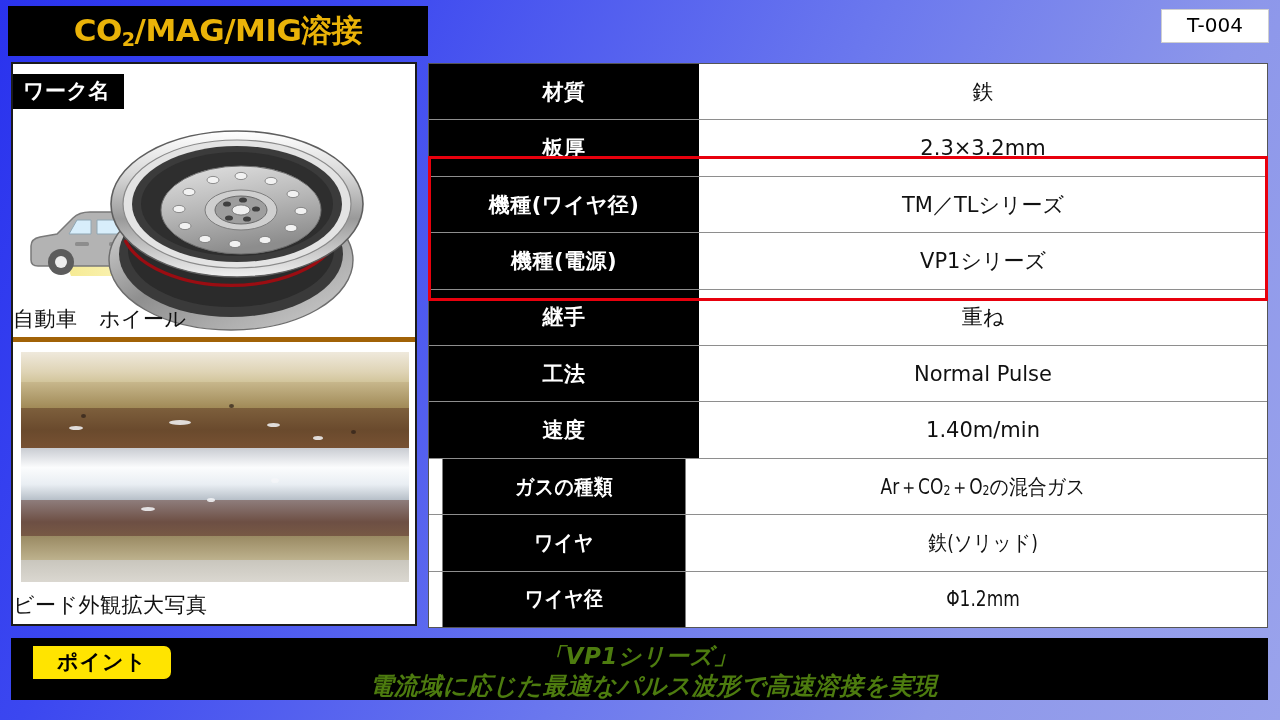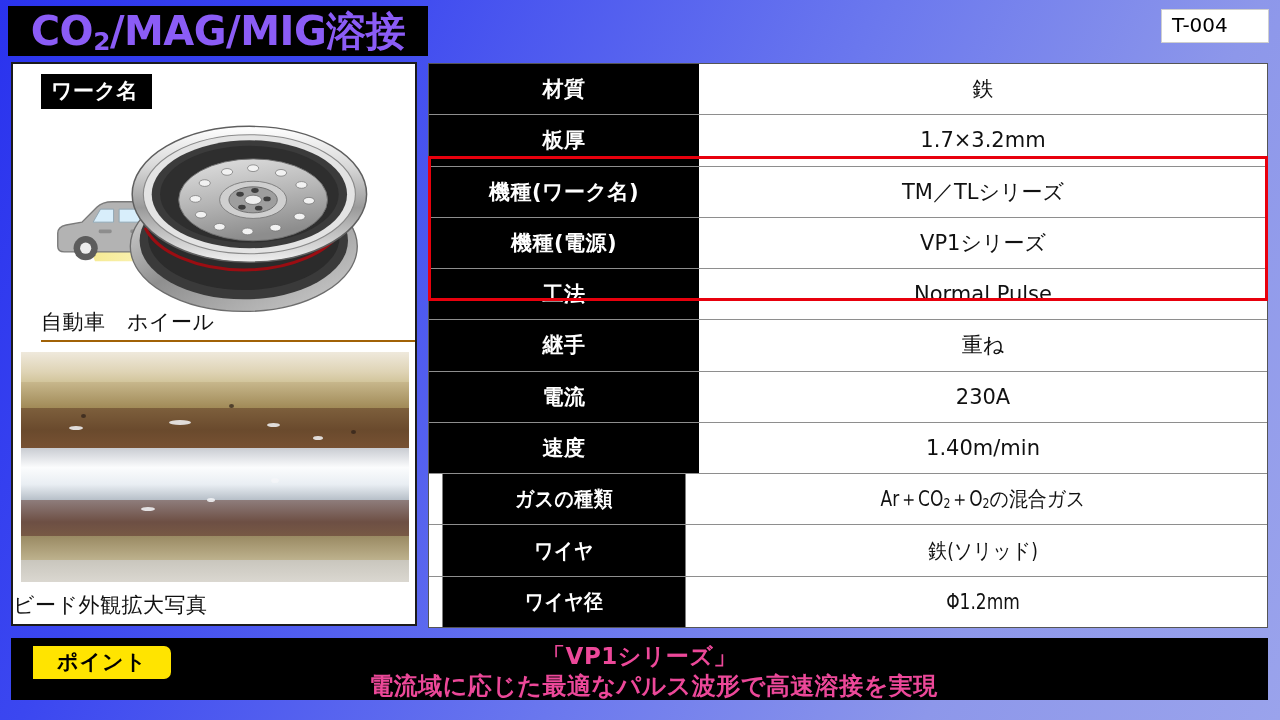--- a/index.html
+++ b/index.html
@@ -22,60 +22,60 @@
   .title-plate {
     position: absolute;
     left: 8px; top: 6px;
     width: 420px; height: 50px;
     background: #000000;
     display: flex;
     align-items: center;
     justify-content: center;
   }
   .title-plate .title-text {
-    color: #8b5cf6;
-    font-size: 40px;
+    color: #eab308;
+    font-size: 31px;
     font-weight: bold;
     letter-spacing: -0.5px;
     white-space: nowrap;
   }
   .title-text sub {
     font-size: 0.62em;
     vertical-align: baseline;
     position: relative;
     top: 5px;
   }
   .doc-code {
     position: absolute;
     right: 11px; top: 9px;
     min-width: 86px;
     padding: 3px 10px 4px;
     background: #ffffff;
     border: 1px solid #cfcfcf;
     color: #000000;
     font-size: 20px;
+    text-align: center;
     line-height: 1.25;
   }
 
   
   .left-panel {
     position: absolute;
     left: 11px; top: 62px;
     width: 406px; height: 564px;
     background: #ffffff;
     border: 2px solid #1b1b1b;
     box-sizing: border-box;
   }
   .work-card {
     position: relative;
     height: 278px;
-    border-bottom: 2px solid #a16207;
+    border-bottom: 5px solid #a16207;
     box-sizing: border-box;
     overflow: hidden;
-    margin-left: 28px;
   }
   .tag-black {
     position: absolute;
     left: 0; top: 10px;
     background: #000000;
     color: #ffffff;
     font-size: 21px;
     font-weight: bold;
     padding: 3px 14px 4px 10px;
     letter-spacing: 0.5px;
@@ -205,22 +205,23 @@
     font-size: 21px;
     font-weight: bold;
     padding: 2px 24px 3px;
     border-radius: 0 7px 7px 0;
     letter-spacing: 1px;
   }
   .point-lines {
     position: absolute;
     left: 0; right: 0; top: 4px;
     text-align: center;
-    color: #ec4899;
+    color: #4d7c0f;
     font-weight: bold;
+    font-style: italic;
   }
   .point-line1 { font-size: 23px; line-height: 1.25; letter-spacing: 0.5px; }
   .point-line2 { font-size: 24px; line-height: 1.3; letter-spacing: 0.5px; padding-left: 28px; }
 </style>
 </head>
 <body>
 
 <div id="slide">
 
   <div class="title-plate">
@@ -342,41 +343,37 @@
 
   </div>
 
   <div class="spec-table" id="spec-table">
       <div class="spec-row">
         <div class="spec-key">材質</div>
         <div class="spec-val">鉄</div>
       </div>
       <div class="spec-row">
         <div class="spec-key">板厚</div>
-        <div class="spec-val">1.7×3.2mm</div>
-      </div>
-      <div class="spec-row">
-        <div class="spec-key">機種(ワーク名)</div>
+        <div class="spec-val">2.3×3.2mm</div>
+      </div>
+      <div class="spec-row">
+        <div class="spec-key">機種(ワイヤ径)</div>
         <div class="spec-val">TM／TLシリーズ</div>
       </div>
       <div class="spec-row">
         <div class="spec-key">機種(電源)</div>
         <div class="spec-val">VP1シリーズ</div>
       </div>
       <div class="spec-row">
+        <div class="spec-key">継手</div>
+        <div class="spec-val">重ね</div>
+      </div>
+      <div class="spec-row">
         <div class="spec-key">工法</div>
         <div class="spec-val">Normal  Pulse</div>
-      </div>
-      <div class="spec-row">
-        <div class="spec-key">継手</div>
-        <div class="spec-val">重ね</div>
-      </div>
-      <div class="spec-row">
-        <div class="spec-key">電流</div>
-        <div class="spec-val">230A</div>
       </div>
       <div class="spec-row">
         <div class="spec-key">速度</div>
         <div class="spec-val">1.40m/min</div>
       </div>
       <div class="spec-row narrow">
         <div class="spec-key">ガスの種類</div>
         <div class="spec-val">Ar＋CO<sub>2</sub>＋O<sub>2</sub>の混合ガス</div>
       </div>
       <div class="spec-row narrow">

